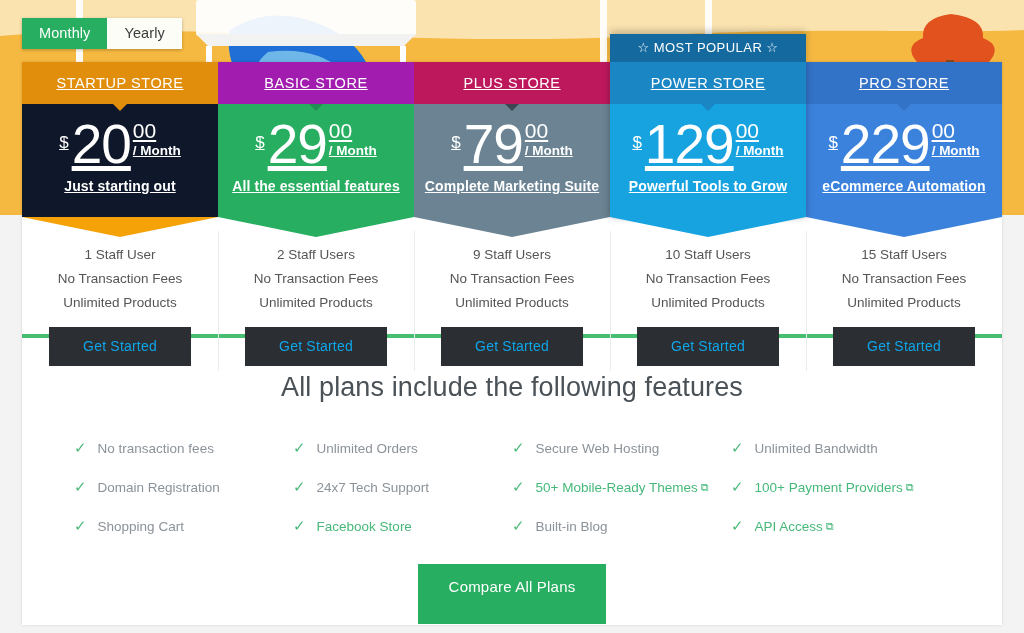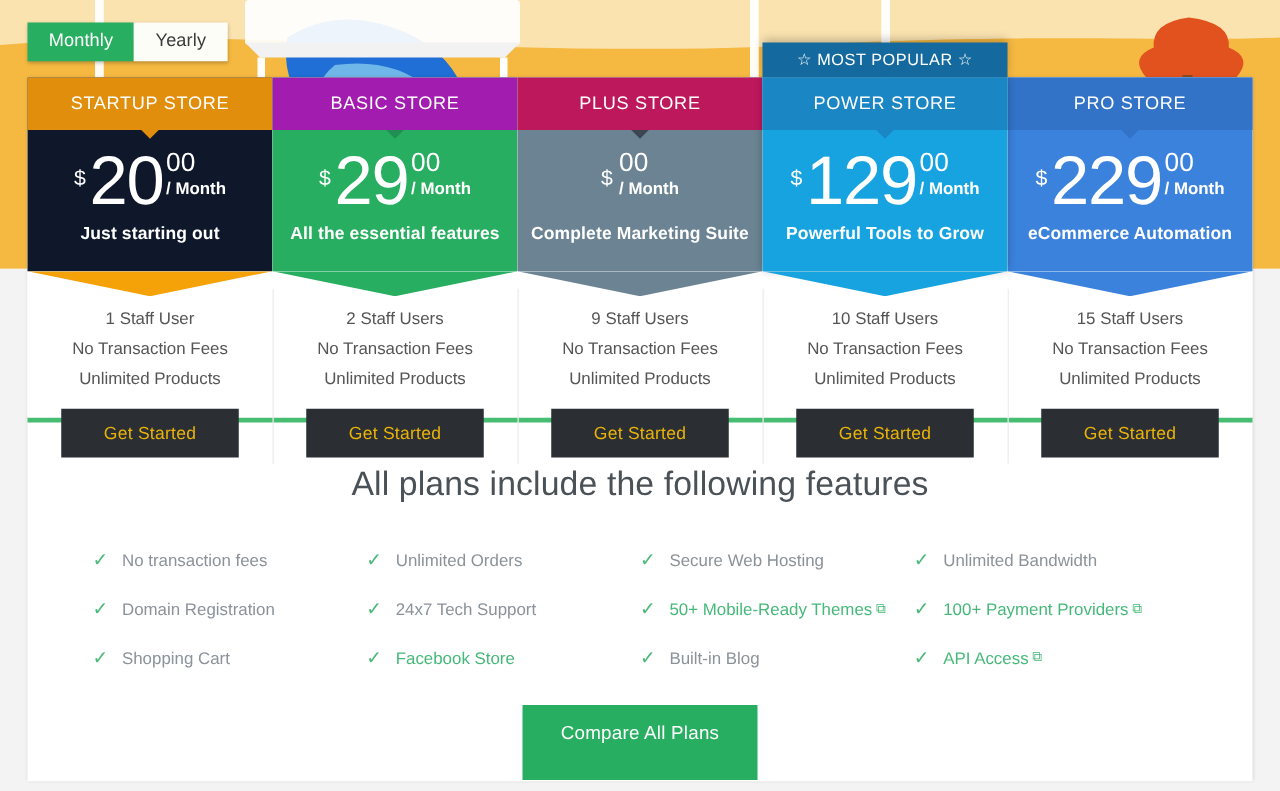--- a/index.html
+++ b/index.html
@@ -42,21 +42,21 @@
   #plans-row {
     position: relative; display: flex;
     height: 272px; width: 980px;
   }
   .plan { position: relative; width: 196px; background: #fff; }
   .plan + .plan .plan-body::before {
     content: ""; position: absolute; left: 0; top: 14px;
     width: 1px; height: 140px; background: #ececec;
   }
 
-  .plan-top { position: relative; color: #fff; text-align: center; }
+  .plan-top { position: relative; color: #fff; text-align: center; text-decoration: underline; }
 
   .ribbon {
     position: absolute; left: 0; right: 0; bottom: 100%;
     height: 28px; line-height: 28px;
     font-size: 13px; letter-spacing: .45px;
     background: #14699e; color: #fff; white-space: nowrap;
   }
   .plan.featured { z-index: 20; }
   .plan.featured .plan-top { box-shadow: 0 0 7px rgba(0,0,0,.3); }
   .plan.featured .ribbon { box-shadow: 0 -3px 7px rgba(0,0,0,.22); }
@@ -94,21 +94,21 @@
   .chevron {
     position: absolute; left: 0; top: 100%;
     width: 100%; height: 20px; overflow: hidden;
   }
   .chevron svg { display: block; width: 100%; height: 20px; }
 
   .plan-body { position: relative; padding-top: 30px; text-align: center; }
   .feat { font-size: 13.5px; color: #555; margin-bottom: 9px; }
   .cta {
     display: block; width: 142px; margin: 17px auto 0;
-    background: #2b2f33; color: #eab308; border: none;
+    background: #2b2f33; color: #0ea5e9; border: none;
     font-family: inherit; font-size: 14px; letter-spacing: .2px;
     padding: 11px 0 12px; cursor: pointer;
   }
 
   
   #plans-divider { height: 4px; background: #47bd72; }
 
   
   #features-section { padding: 34px 0 0; }
   #features-heading {
@@ -230,20 +230,21 @@
       <button class="cta">Get Started</button>
     </div>
       </div>
       <div class="plan">
     <div class="plan-top" style="background:#6b8392">
 
       <div class="plan-name" style="background:#be185d;border-top-color:#3a4651">PLUS STORE</div>
       <div class="price-area">
         <div class="price-line">
           <span class="cur">$</span>
+          <span class="amount">79</span>
           <span class="frac-wrap">
             <div class="cents">00</div>
             <div class="per">/ Month</div>
           </span>
         </div>
         <div class="tagline">Complete Marketing Suite</div>
       </div>
       <div class="chevron">
         <svg viewBox="0 0 196 20" preserveAspectRatio="none">
           <polygon points="0,0 98,20 196,0 196,0 0,0" fill="#6b8392"></polygon>

